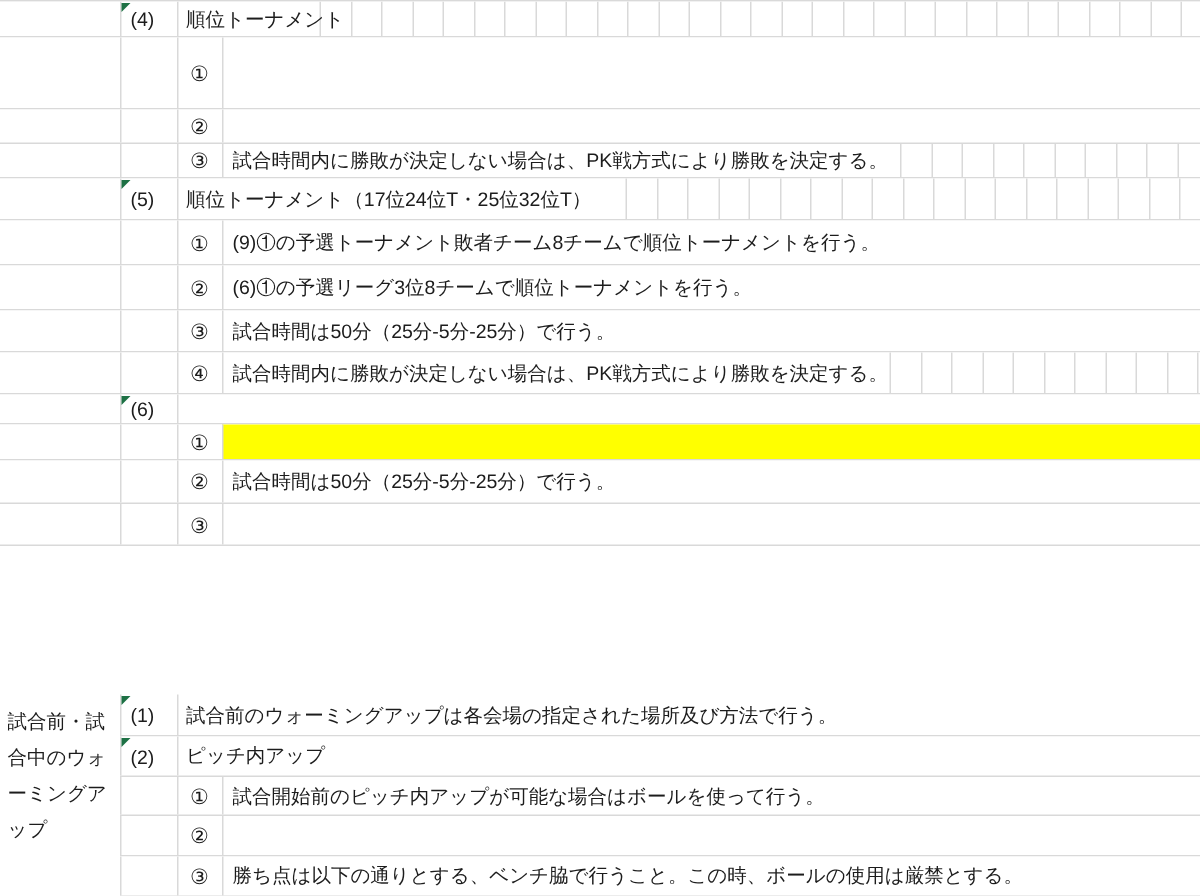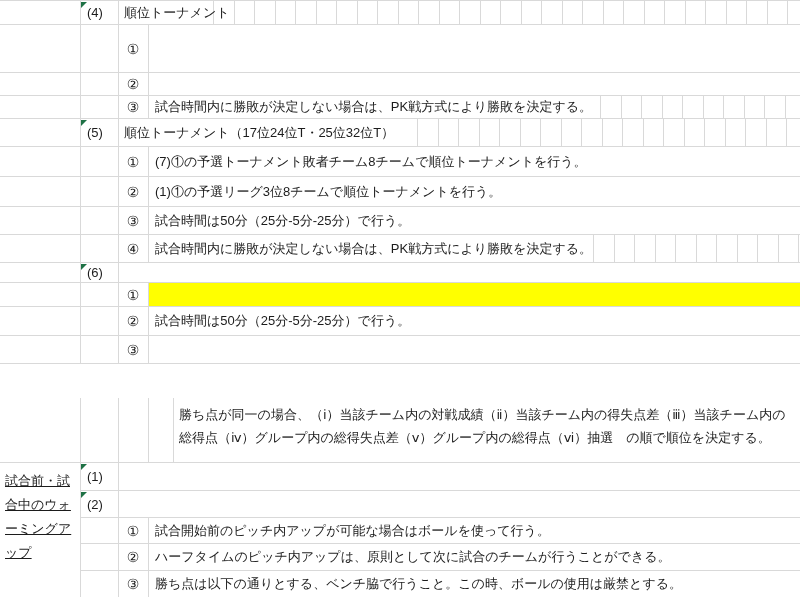--- a/index.html
+++ b/index.html
@@ -50,21 +50,20 @@
     white-space:normal;
     overflow:hidden;
   }
   #cat-label{
     position:absolute;left:0;top:462px;width:80px;height:135px;
     background:#ffffff;
     box-sizing:border-box;
     padding:6px 3px 0 5px;
     line-height:24px;
     z-index:3;
-    text-decoration:underline;
   }
 </style>
 </head>
 <body>
 
 <div id="sheet">
 
 <div class="row" style="top: 0px; height: 24px;">
       <div class="vline" style="left: 80px; background: rgb(217, 217, 217);"></div>
       <div class="vline" style="left: 118px; background: rgb(217, 217, 217);"></div>
@@ -154,28 +153,28 @@
       <div class="vline" style="left: 786px; background: rgb(217, 217, 217);"></div>
       <div class="tri" style="border-top-color: rgb(30, 113, 69);"></div>
       <div class="num sec">(5)</div>
       <div class="txt" style="left: 124px;">順位トーナメント（17位24位T・25位32位T）</div>
     </div>
     <div class="row" style="top: 146px; height: 30px;">
       <div class="vline" style="left: 80px; background: rgb(217, 217, 217);"></div>
       <div class="vline" style="left: 118px; background: rgb(217, 217, 217);"></div>
       <div class="vline" style="left: 148px; background: rgb(217, 217, 217);"></div>
       <div class="num itm">①</div>
-      <div class="txt" style="left: 155px;">(7)①の予選トーナメント敗者チーム8チームで順位トーナメントを行う。</div>
+      <div class="txt" style="left: 155px;">(9)①の予選トーナメント敗者チーム8チームで順位トーナメントを行う。</div>
     </div>
     <div class="row" style="top: 176px; height: 30px;">
       <div class="vline" style="left: 80px; background: rgb(217, 217, 217);"></div>
       <div class="vline" style="left: 118px; background: rgb(217, 217, 217);"></div>
       <div class="vline" style="left: 148px; background: rgb(217, 217, 217);"></div>
       <div class="num itm">②</div>
-      <div class="txt" style="left: 155px;">(1)①の予選リーグ3位8チームで順位トーナメントを行う。</div>
+      <div class="txt" style="left: 155px;">(6)①の予選リーグ3位8チームで順位トーナメントを行う。</div>
     </div>
     <div class="row" style="top: 206px; height: 28px;">
       <div class="vline" style="left: 80px; background: rgb(217, 217, 217);"></div>
       <div class="vline" style="left: 118px; background: rgb(217, 217, 217);"></div>
       <div class="vline" style="left: 148px; background: rgb(217, 217, 217);"></div>
       <div class="num itm">③</div>
       <div class="txt" style="left: 155px;">試合時間は50分（25分-5分-25分）で行う。</div>
     </div>
     <div class="row" style="top: 234px; height: 28px;">
       <div class="vline" style="left: 80px; background: rgb(217, 217, 217);"></div>
@@ -214,52 +213,46 @@
       <div class="vline" style="left: 148px; background: rgb(217, 217, 217);"></div>
       <div class="num itm">②</div>
       <div class="txt" style="left: 155px;">試合時間は50分（25分-5分-25分）で行う。</div>
     </div>
     <div class="row" style="top: 335px; height: 28px;">
       <div class="vline" style="left: 80px; background: rgb(217, 217, 217);"></div>
       <div class="vline" style="left: 118px; background: rgb(217, 217, 217);"></div>
       <div class="vline" style="left: 148px; background: rgb(217, 217, 217);"></div>
       <div class="num itm">③</div>
     </div>
-    <div class="row" style="top: 397px; height: 65px;">
-      <div class="vline" style="left: 80px; background: rgb(217, 217, 217);"></div>
-      <div class="vline" style="left: 118px; background: rgb(217, 217, 217);"></div>
-      <div class="vline" style="left: 148px; background: rgb(217, 217, 217);"></div>
-      <div class="vline" style="left: 173px; background: rgb(217, 217, 217);"></div>
-      <div class="txt multi" style="left: 179px;">勝ち点が同一の場合、（ⅰ）当該チーム内の対戦成績（ⅱ）当該チーム内の得失点差（ⅲ）当該チーム内の総得点（ⅳ）グループ内の総得失点差（ⅴ）グループ内の総得点（ⅵ）抽選　の順で順位を決定する。</div>
-    </div>
     <div class="row" style="top: 462px; height: 28px;">
       <div class="vline" style="left: 80px; background: rgb(217, 217, 217);"></div>
       <div class="vline" style="left: 118px; background: rgb(217, 217, 217);"></div>
       <div class="tri" style="border-top-color: rgb(30, 113, 69);"></div>
       <div class="num sec">(1)</div>
+      <div class="txt" style="left: 124px;">試合前のウォーミングアップは各会場の指定された場所及び方法で行う。</div>
     </div>
     <div class="row" style="top: 490px; height: 27px;">
       <div class="vline" style="left: 80px; background: rgb(217, 217, 217);"></div>
       <div class="vline" style="left: 118px; background: rgb(217, 217, 217);"></div>
       <div class="tri" style="border-top-color: rgb(30, 113, 69);"></div>
       <div class="num sec">(2)</div>
+      <div class="txt" style="left: 124px;">ピッチ内アップ</div>
     </div>
     <div class="row" style="top: 517px; height: 26px;">
       <div class="vline" style="left: 80px; background: rgb(217, 217, 217);"></div>
       <div class="vline" style="left: 118px; background: rgb(217, 217, 217);"></div>
       <div class="vline" style="left: 148px; background: rgb(217, 217, 217);"></div>
       <div class="num itm">①</div>
       <div class="txt" style="left: 155px; font-family: Liberation Mono, monospace;">試合開始前のピッチ内アップが可能な場合はボールを使って行う。</div>
     </div>
     <div class="row" style="top: 543px; height: 27px;">
       <div class="vline" style="left: 80px; background: rgb(217, 217, 217);"></div>
       <div class="vline" style="left: 118px; background: rgb(217, 217, 217);"></div>
       <div class="vline" style="left: 148px; background: rgb(217, 217, 217);"></div>
       <div class="num itm">②</div>
-      <div class="txt" style="left: 155px;">ハーフタイムのピッチ内アップは、原則として次に試合のチームが行うことができる。</div>
     </div>
     <div class="row" style="top: 570px; height: 27px;">
       <div class="vline" style="left: 80px; background: rgb(217, 217, 217);"></div>
       <div class="vline" style="left: 118px; background: rgb(217, 217, 217);"></div>
       <div class="vline" style="left: 148px; background: rgb(217, 217, 217);"></div>
       <div class="num itm">③</div>
       <div class="txt" style="left: 155px;">勝ち点は以下の通りとする、ベンチ脇で行うこと。この時、ボールの使用は厳禁とする。</div>
     </div>
     <div id="cat-label">試合前・試合中のウォーミングアップ</div>
   </div>

